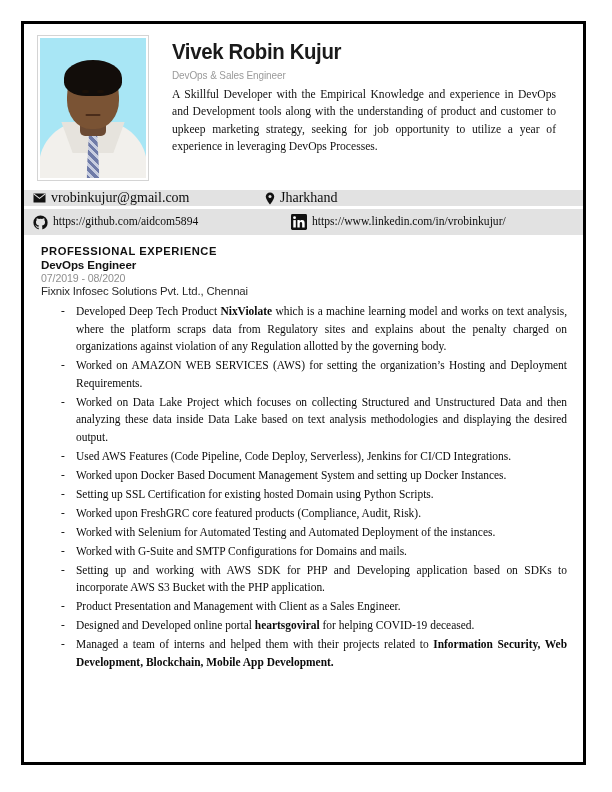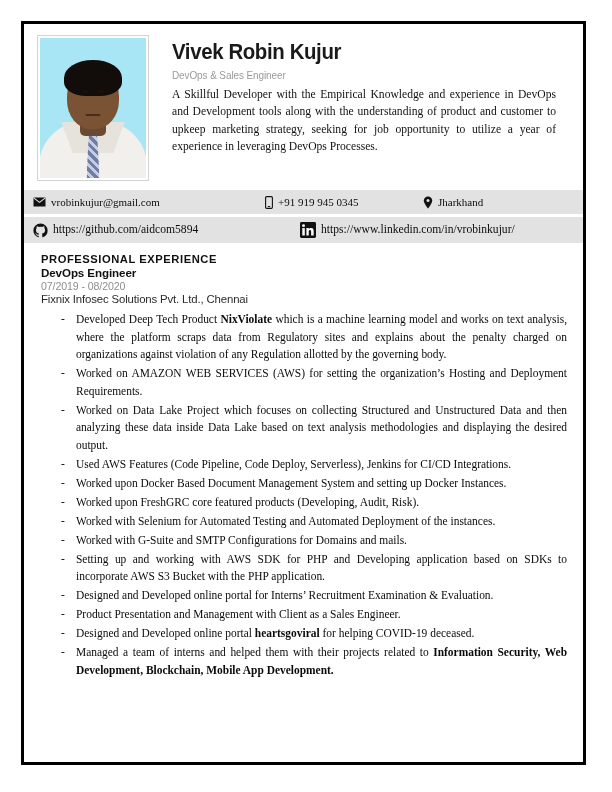--- a/index.html
+++ b/index.html
@@ -161,34 +161,33 @@
     font-size: 11.6px;
     line-height: 1.52;
     text-align: justify;
     margin-top: 5px;
     color: #111;
   }
 
   
   .contact-bar {
     background: #e2e2e2;
-    height: 24px;
+    height: 16px;
     display: flex;
     align-items: center;
     font-family: "Liberation Serif", serif;
-    font-size: 11px;
+    font-size: 14px;
     color: #0c0c0c;
     box-sizing: border-box;
     padding-left: 9px;
   }
   .contact-bar.second {
     margin-top: 3px;
     height: 26px;
     font-size: 11.6px;
-    gap: 9px;
   }
   .citem {
     display: flex;
     align-items: center;
     gap: 5px;
     white-space: nowrap;
   }
   .citem .ctext { line-height: 1; }
   .pos-email    { width: 232px; }
   .pos-phone    { width: 158px; }
@@ -287,29 +286,20 @@
     <div class="citem pos-email">
       <span class="ico">
         <svg width="13" height="10" viewBox="0 0 13 10" aria-hidden="true">
           <path d="M0.5 0.5h12v9h-12z" fill="#111"></path>
           <path d="M0.7 0.9 L6.5 5.4 L12.3 0.9" fill="none" stroke="#e2e2e2" stroke-width="1.1"></path>
         </svg>
       </span>
       <span class="ctext">vrobinkujur@gmail.com</span>
     </div>
 
-    <div class="citem pos-phone">
-      <span class="ico">
-        <svg width="8" height="13" viewBox="0 0 8 13" aria-hidden="true">
-          <rect x="0.6" y="0.6" width="6.8" height="11.8" rx="1.1" fill="none" stroke="#111" stroke-width="1.1"></rect>
-          <rect x="2.6" y="10" width="2.8" height="0.9" rx="0.45" fill="#111"></rect>
-        </svg>
-      </span>
-      <span class="ctext">+91 919 945 0345</span>
-    </div>
 
     <div class="citem pos-loc">
       <span class="ico">
         <svg width="10" height="13" viewBox="0 0 10 13" aria-hidden="true">
           <path d="M5 0.4C2.6 0.4 0.8 2.2 0.8 4.5c0 3 4.2 8 4.2 8s4.2-5 4.2-8C9.2 2.2 7.4 0.4 5 0.4z" fill="#111"></path>
           <circle cx="5" cy="4.5" r="1.5" fill="#e2e2e2"></circle>
         </svg>
       </span>
       <span class="ctext">Jharkhand</span>
     </div>
@@ -342,24 +332,24 @@
     <div class="section-title">PROFESSIONAL EXPERIENCE</div>
     <div class="role">DevOps Engineer</div>
     <div class="dates">07/2019 - 08/2020</div>
     <div class="company">Fixnix Infosec Solutions Pvt. Ltd., Chennai</div>
     <ul class="bullets">
         <li>Developed Deep Tech Product <b>NixViolate</b> which is a machine learning model and works on text analysis, where the platform scraps data from Regulatory sites and explains about the penalty charged on organizations against violation of any Regulation allotted by the governing body.</li>
         <li>Worked on AMAZON WEB SERVICES (AWS) for setting the organization’s Hosting and Deployment Requirements.</li>
         <li>Worked on Data Lake Project which focuses on collecting Structured and Unstructured Data and then analyzing these data inside Data Lake based on text analysis methodologies and displaying the desired output.</li>
         <li>Used AWS Features (Code Pipeline, Code Deploy, Serverless), Jenkins for CI/CD Integrations.</li>
         <li>Worked upon Docker Based Document Management System and setting up Docker Instances.</li>
-        <li>Worked upon FreshGRC core featured products (Developing, Audit, Risk).</li>
+        <li>Setting up SSL Certification for existing hosted Domain using Python Scripts.</li>
+        <li>Worked upon FreshGRC core featured products (Compliance, Audit, Risk).</li>
         <li>Worked with Selenium for Automated Testing and Automated Deployment of the instances.</li>
         <li>Worked with G-Suite and SMTP Configurations for Domains and mails.</li>
         <li>Setting up and working with AWS SDK for PHP and Developing application based on SDKs to incorporate AWS S3 Bucket with the PHP application.</li>
-        <li>Designed and Developed online portal for Interns’ Recruitment Examination &amp; Evaluation.</li>
         <li>Product Presentation and Management with Client as a Sales Engineer.</li>
         <li>Designed and Developed online portal <b>heartsgoviral</b> for helping COVID-19 deceased.</li>
         <li>Managed a team of interns and helped them with their projects related to <b>Information Security, Web Development, Blockchain, Mobile App Development.</b></li>
       </ul>
   </div>
 
 </div>
 
 </body></html>

